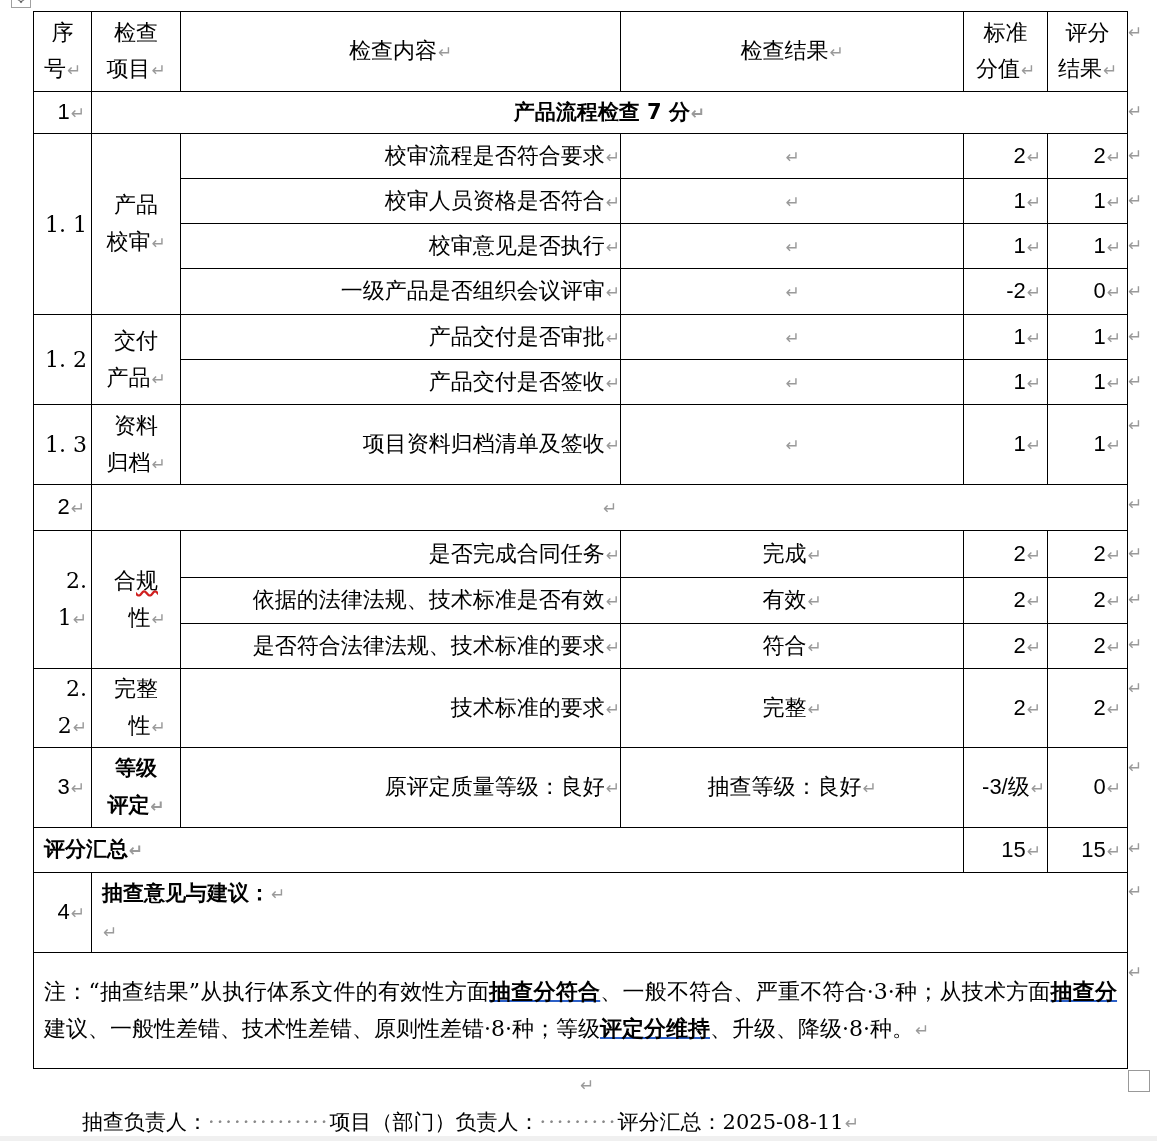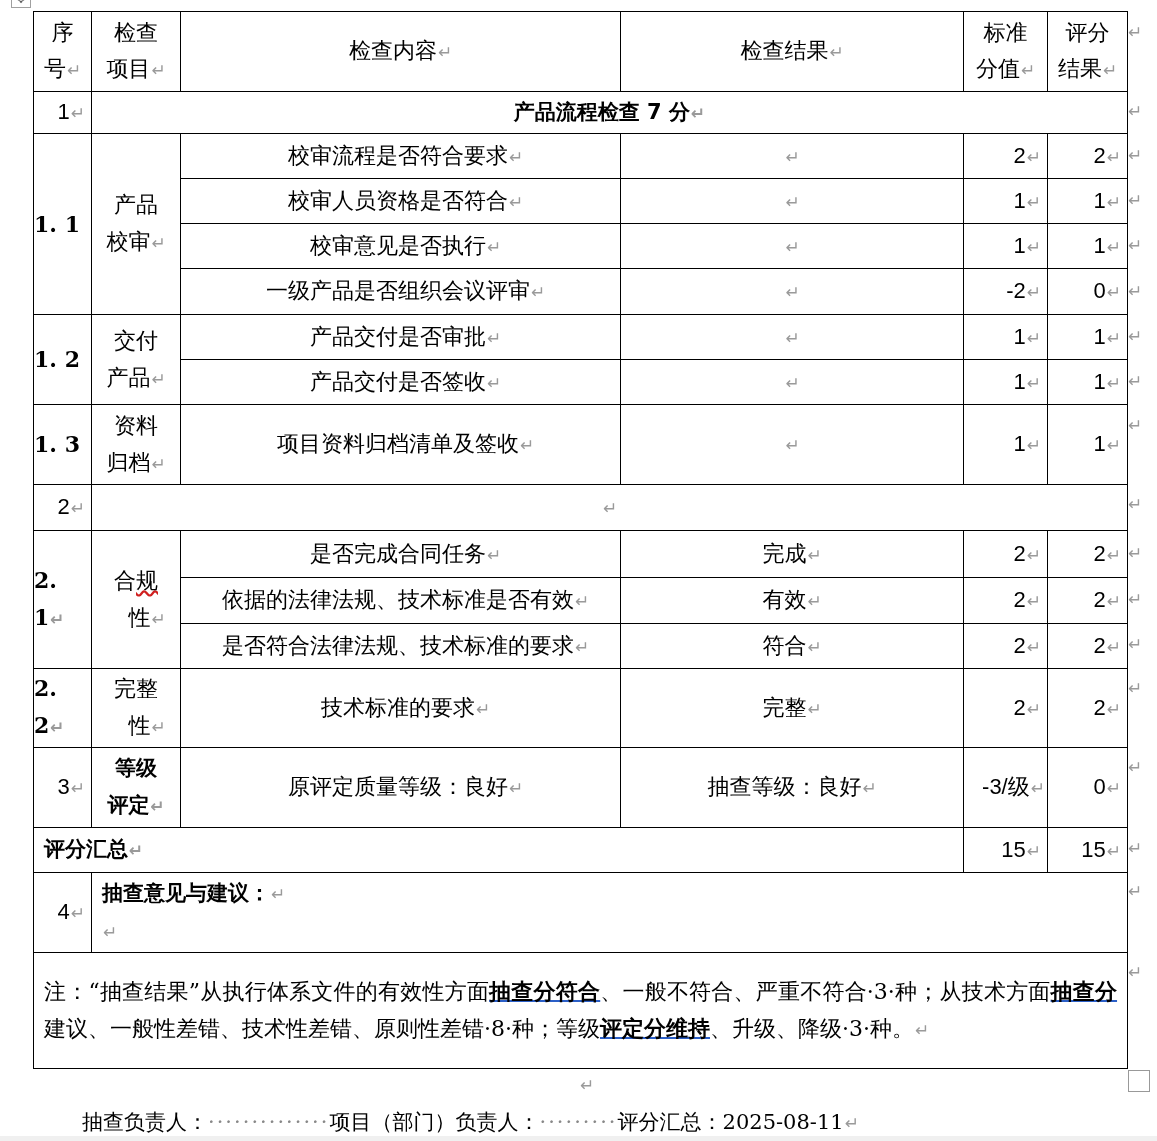--- a/index.html
+++ b/index.html
@@ -3,25 +3,25 @@
 <meta charset="utf-8">
 <style>
   html,body{margin:0;padding:0;background:#fff;}
   body{width:1157px;height:1141px;position:relative;overflow:hidden;font-family:"DejaVu Serif",serif;color:#000;}
   .anchor{position:absolute;left:11px;top:-6px;width:18px;height:12px;border:1px solid #a0a0a0;background:#fff;font-size:9px;line-height:10px;text-align:center;color:#555;}
   table.doc{position:absolute;left:33px;top:11px;border-collapse:collapse;table-layout:fixed;width:1094px;}
   table.doc td{border:1px solid #000;padding:0;vertical-align:middle;font-size:22px;line-height:37px;overflow:hidden;}
   .pm{color:#9a9a9a;font-size:17px;font-family:"DejaVu Sans",sans-serif;margin-left:1px;}
   .c{text-align:center;}
   .r{text-align:right;padding-right:6px !important;}
-  .l{text-align:center;padding-left:10px !important;}
+  .l{text-align:right;padding-left:10px !important;}
   .sans{font-family:"DejaVu Sans",sans-serif;}
   .bold{font-weight:bold;}
   .num{font-family:"Liberation Sans",sans-serif;font-size:22px;}
-  .seq{font-family:"DejaVu Serif",serif;font-size:20px;text-align:left;padding-right:4px !important;font-weight:bold;}
+  .seq{font-family:"DejaVu Serif",serif;font-size:20px;text-align:right;padding-right:4px !important;}
   .outer-pm{position:absolute;left:1128px;color:#9a9a9a;font-size:17px;font-family:"DejaVu Sans",sans-serif;}
   .note{font-size:21px;line-height:38px;padding:4px 10px !important;text-align:justify;}
   .ul{text-decoration:underline;text-decoration-color:#2b5fc7;text-decoration-thickness:2px;font-weight:bold;}
   .wavy{text-decoration:underline wavy #d02020;}
   .after{position:absolute;left:580px;top:1075px;color:#9a9a9a;font-size:17px;font-family:"DejaVu Sans",sans-serif;}
   .sq{position:absolute;left:1128px;top:1070px;width:20px;height:20px;border:1px solid #999;background:#fff;}
   .footer{position:absolute;left:82px;top:1108px;font-size:21px;white-space:nowrap;}
   .dots{color:#888;letter-spacing:2px;}
   .bottombar{position:absolute;left:0;top:1136px;width:1157px;height:5px;background:#f0f0f0;}
 </style>
@@ -189,21 +189,21 @@
   <tr style="height:80px">
     <td class="r num"><span>4</span><span class="pm">↵</span></td>
     <td colspan="5" class="sans bold" style="padding-left:10px;font-size:21px;vertical-align:top;padding-top:2px">
       <div><span>抽查意见与建议：</span><span class="pm" style="font-weight:normal">↵</span></div>
       <div><span class="pm" style="font-weight:normal">↵</span></div>
     </td>
   </tr>
 
   <tr style="height:116px">
     <td colspan="6" class="note">
-      <span>注：“抽查结果”从执行体系文件的有效性方面</span><span class="ul">抽查分符合</span><span>、一般不符合、严重不符合·3·种；从技术方面</span><span class="ul">抽查分</span><span>建议、一般性差错、技术性差错、原则性差错·8·种；等级</span><span class="ul">评定分维持</span><span>、升级、降级·3·种。</span><span class="pm">↵</span>
+      <span>注：“抽查结果”从执行体系文件的有效性方面</span><span class="ul">抽查分符合</span><span>、一般不符合、严重不符合·3·种；从技术方面</span><span class="ul">抽查分</span><span>建议、一般性差错、技术性差错、原则性差错·8·种；等级</span><span class="ul">评定分维持</span><span>、升级、降级·8·种。</span><span class="pm">↵</span>
     </td>
   </tr>
 </tbody>
   </table>
 
 <span class="outer-pm" style="top:22px">↵</span>
 <span class="outer-pm" style="top:101px">↵</span>
 <span class="outer-pm" style="top:145px">↵</span>
 <span class="outer-pm" style="top:190px">↵</span>
 <span class="outer-pm" style="top:235px">↵</span>

